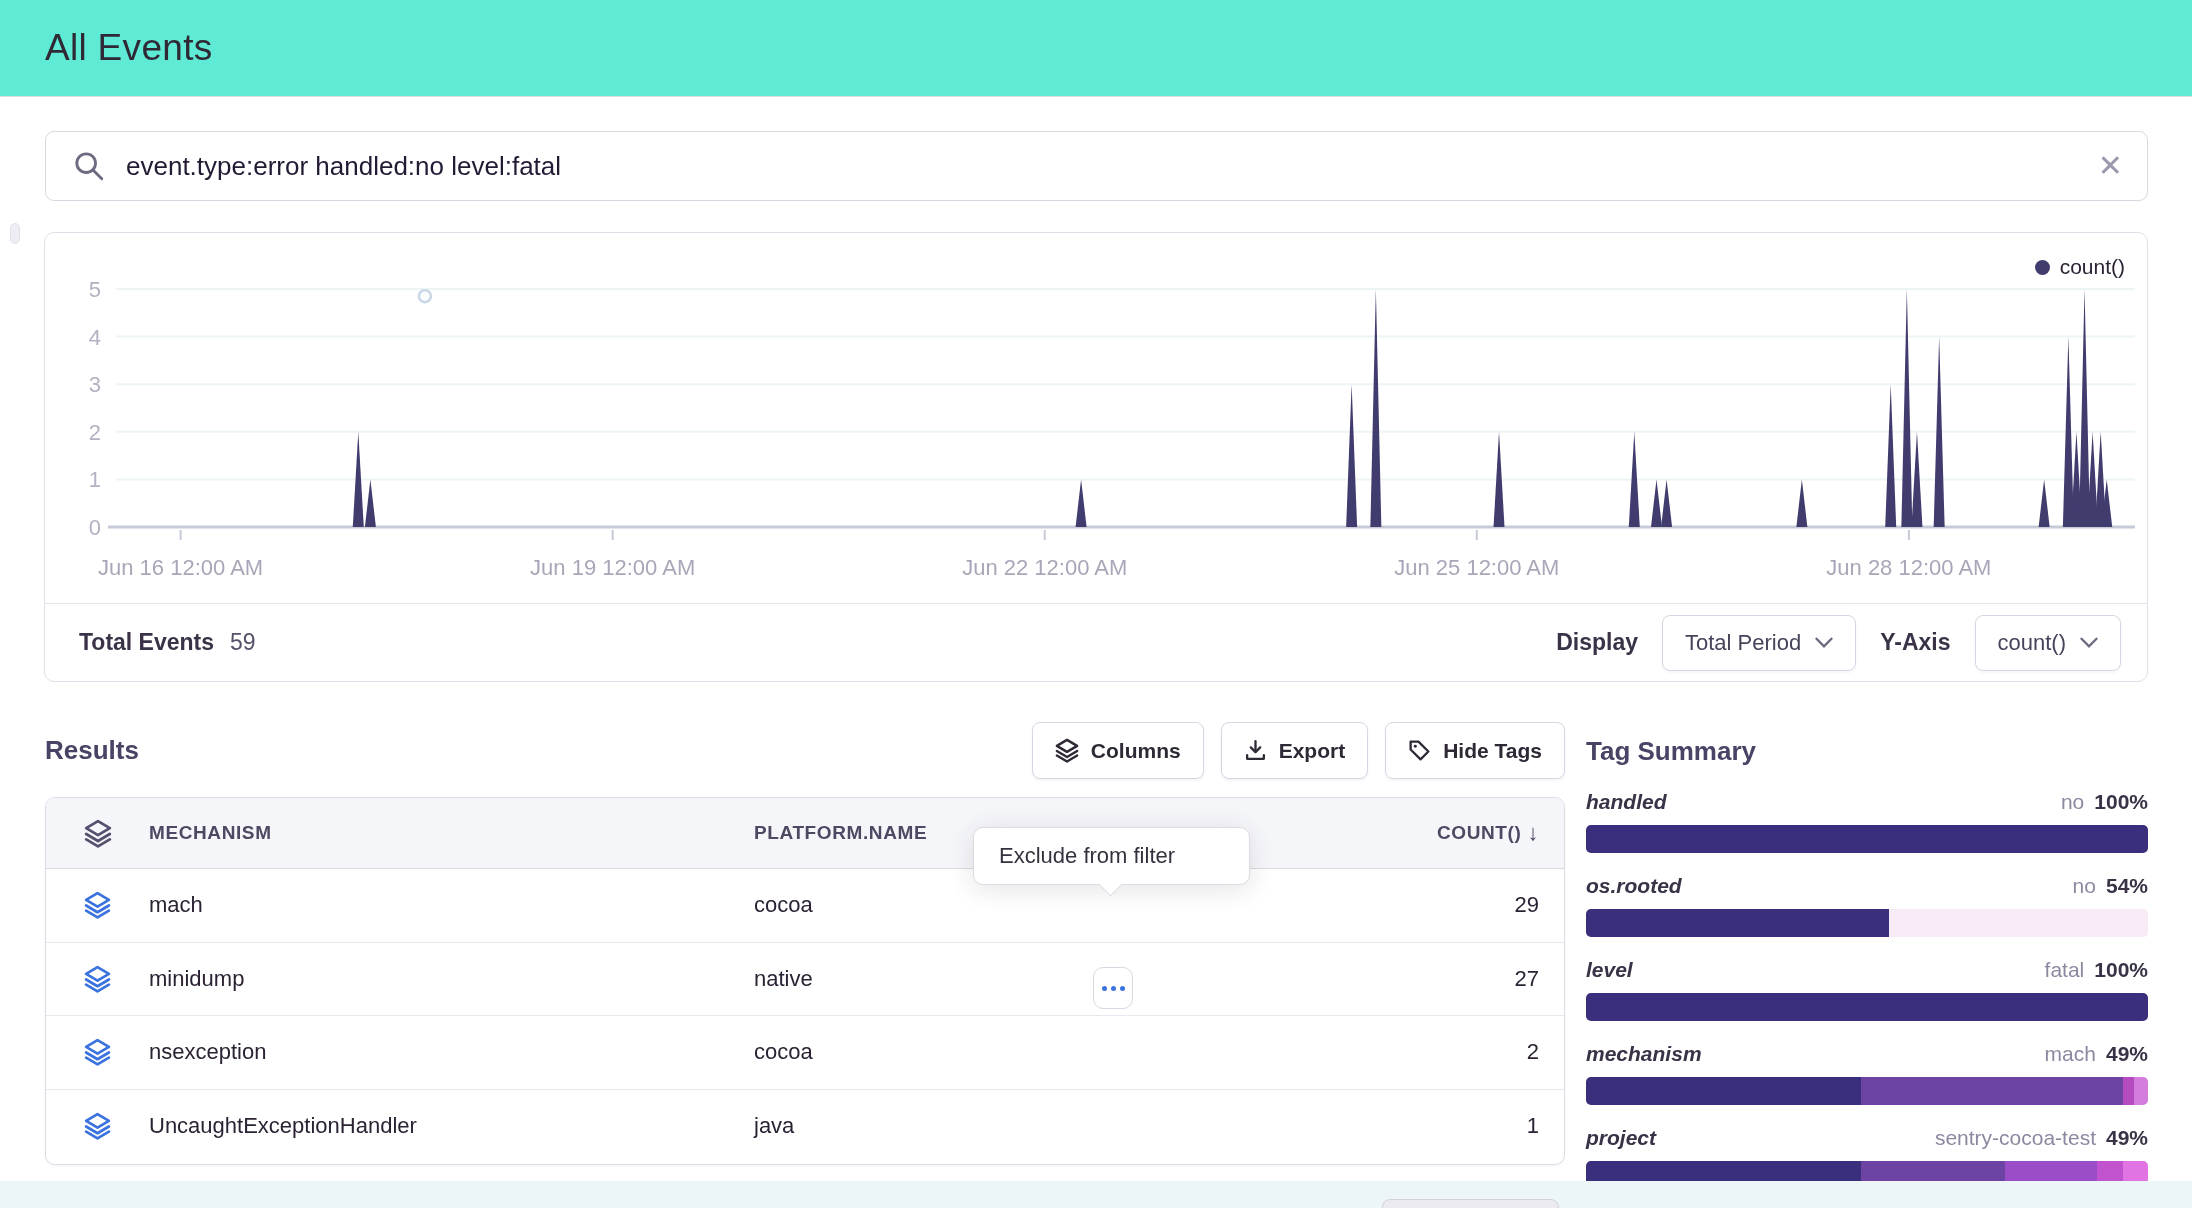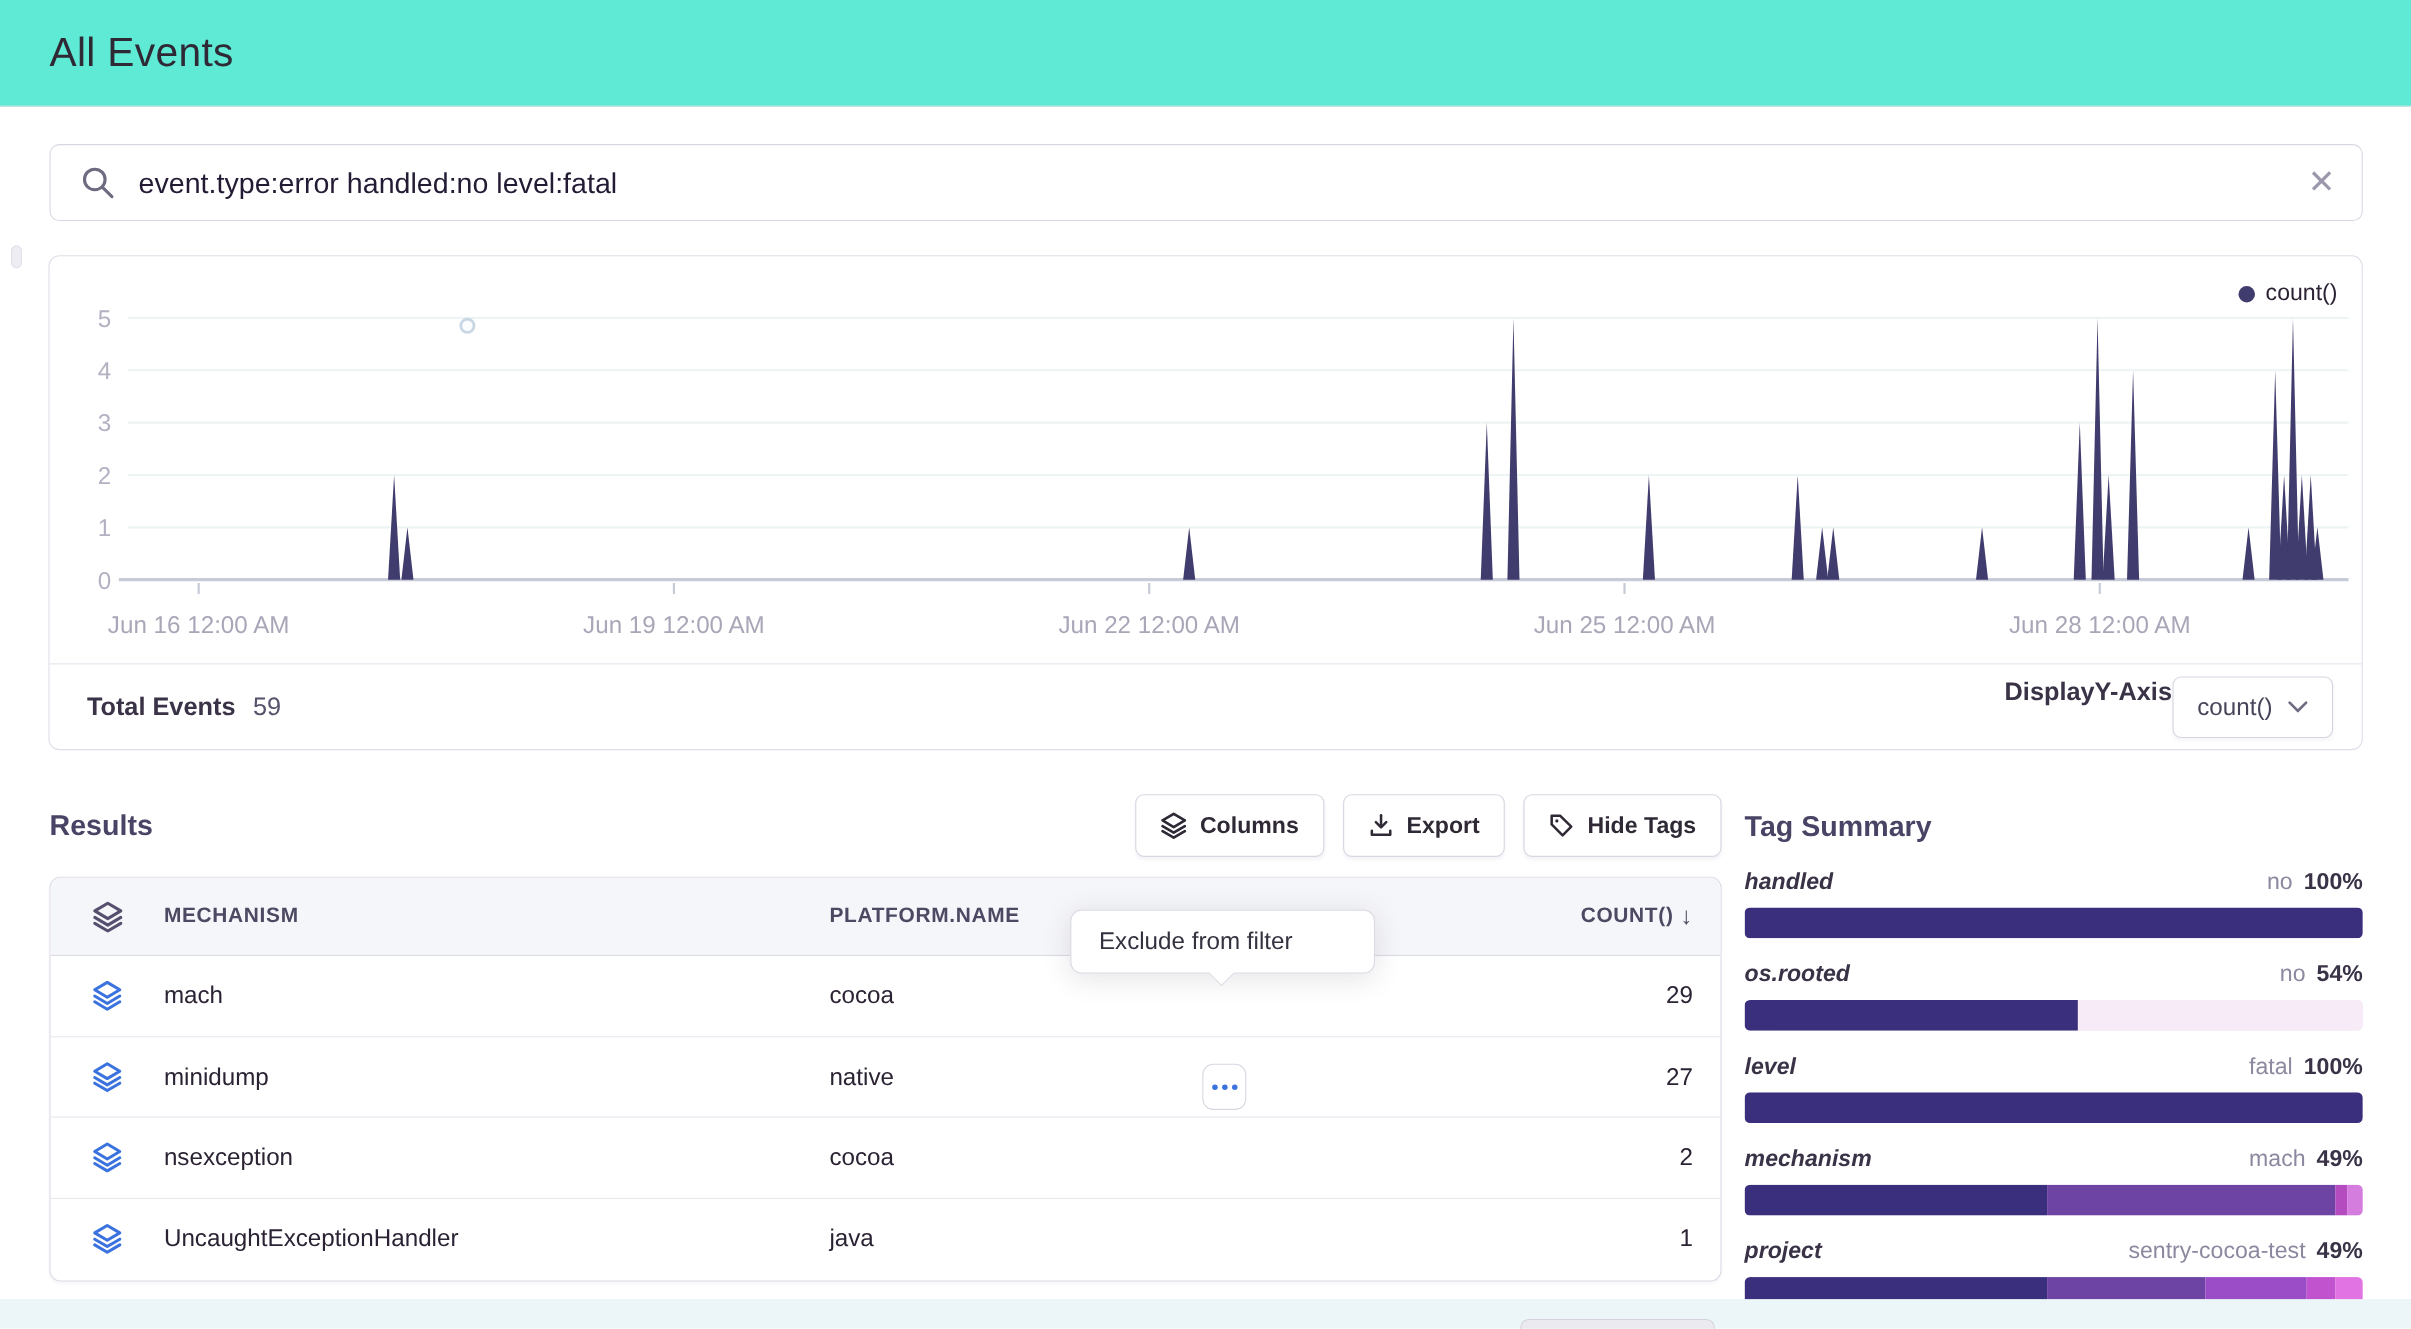--- a/index.html
+++ b/index.html
@@ -28,21 +28,21 @@
     background:#fff; border:1.5px solid #e0dfe9; border-radius:10px; }
   .chart-svg { position:absolute; left:0; top:0; width:2101px; height:370px; }
   .legend { position:absolute; right:22px; top:22px; display:flex; align-items:center; gap:10px; }
   .legend-dot { width:15px; height:15px; border-radius:50%; background:#403c6e; }
   .legend-label { font-size:21px; color:#2b2233; }
 
   .chart-footer { position:absolute; left:0; right:0; top:370px; height:78px;
     border-top:1.5px solid #e4e3ec; display:flex; align-items:center; }
   .total-label { margin-left:34px; font-size:23px; font-weight:700; color:#3a3246; }
   .total-value { margin-left:16px; font-size:23px; color:#57516b; }
-  .footer-right { margin-left:auto; margin-right:26px; display:flex; align-items:flex-start; }
+  .footer-right { margin-left:auto; margin-right:26px; display:flex; align-items:center; gap:24px; }
   .drop-label { font-size:23px; font-weight:700; color:#3a3246; }
   .drop-btn { height:56px; padding:0 22px; background:#fff; border:1.5px solid #d6d5e2; border-radius:8px;
     display:flex; align-items:center; gap:14px; font-size:22px; color:#49435a; font-weight:500; cursor:pointer;
     box-shadow:0 2px 3px rgba(45,0,85,.04); }
 
   
   .results-heading { position:absolute; left:45px; top:735px; font-size:26px; font-weight:700; color:#494365; }
   .results-buttons { position:absolute; top:722px; left:45px; width:1520px; height:57px;
     display:flex; justify-content:flex-end; gap:17px; }
   .tool-btn { height:57px; padding:0 22px; background:#fff; border:1.5px solid #d7d6e2; border-radius:8px;
@@ -164,20 +164,26 @@
       </svg>
     <div class="legend">
       <span class="legend-dot"></span>
       <span class="legend-label">count()</span>
     </div>
     <div class="chart-footer">
       <span class="total-label">Total Events</span>
       <span class="total-value">59</span>
       <div class="footer-right">
         <span class="drop-label">Display</span>
+        <button class="drop-btn">
+          <span>Total Period</span>
+          <svg class="icon" width="18" height="11" viewBox="0 0 12 7" fill="none" stroke="#6e6a80" stroke-width="1.6" stroke-linecap="round">
+              <polyline points="1,1 6,6 11,1"></polyline>
+            </svg>
+        </button>
         <span class="drop-label">Y-Axis</span>
         <button class="drop-btn">
           <span>count()</span>
           <svg class="icon" width="18" height="11" viewBox="0 0 12 7" fill="none" stroke="#6e6a80" stroke-width="1.6" stroke-linecap="round">
               <polyline points="1,1 6,6 11,1"></polyline>
             </svg>
         </button>
       </div>
     </div>
   </div>

